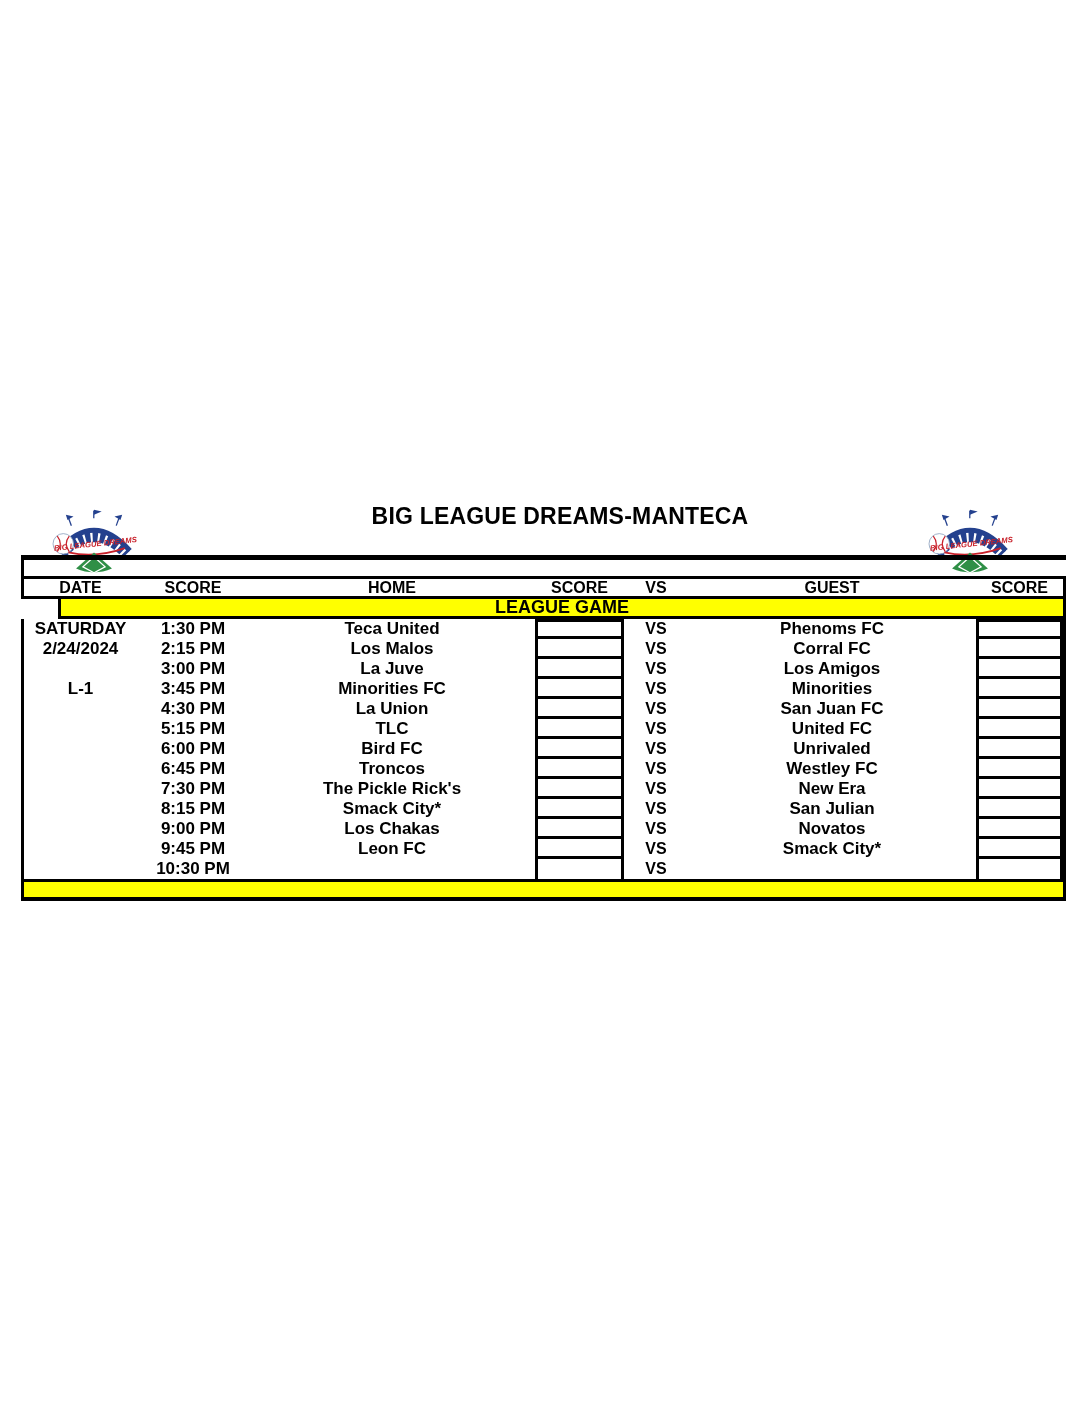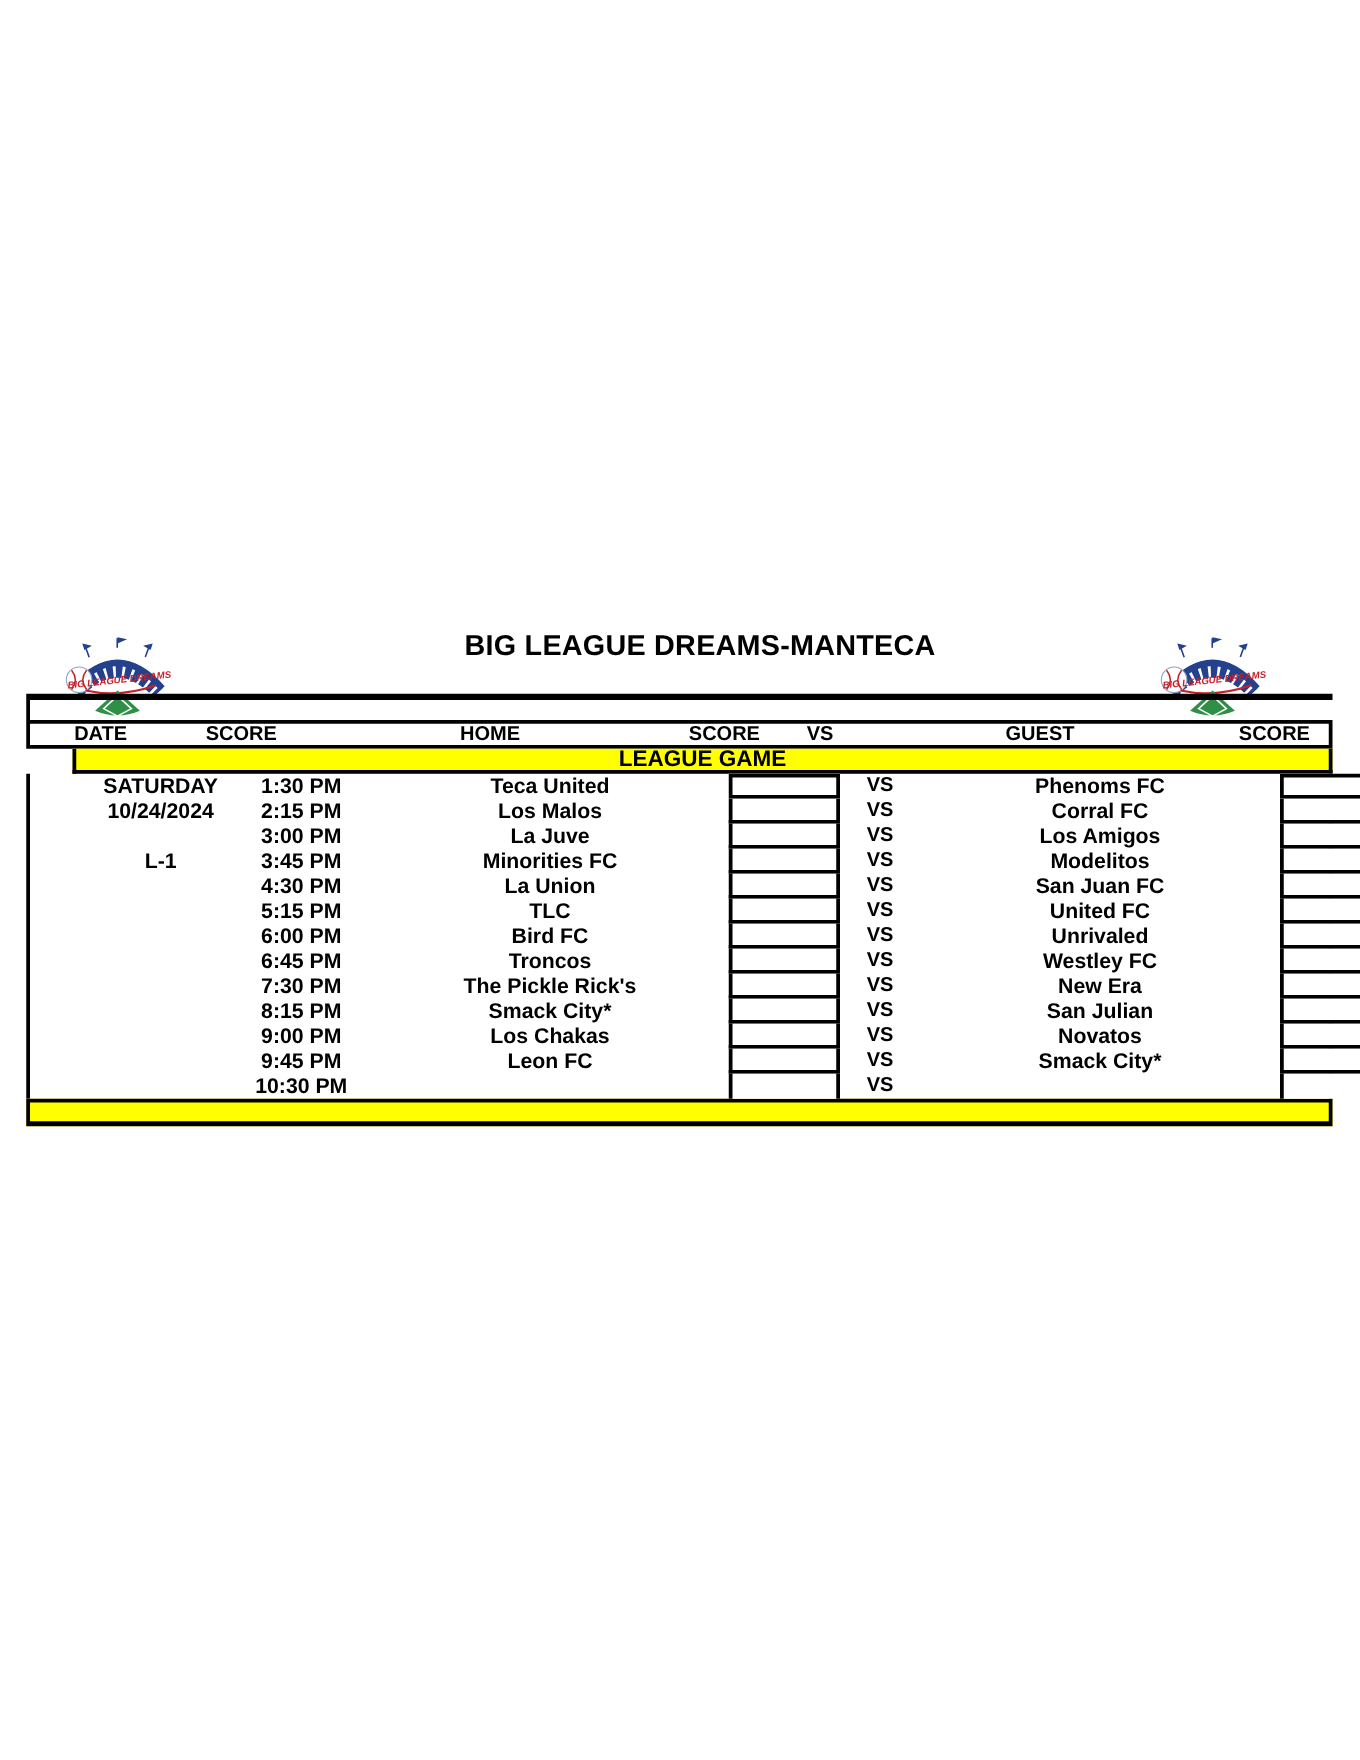--- a/index.html
+++ b/index.html
@@ -33,21 +33,21 @@
     border:3px solid #000;
   }
   .header-row .hcell { text-align:center; }
 
   .section-row {
     height:17px; line-height:16px; background:#FFFF00;
     border-left:3px solid #000; border-right:3px solid #000; border-bottom:3px solid #000;
     text-align:center; font-size:18px;margin-left:37px;
   }
 
-  .rows { border-left:3px solid #000; border-right:3px solid #000;padding-left:48px; }
+  .rows { border-left:3px solid #000; border-right:3px solid #000; }
   .row {
     display:grid; grid-template-columns:113px 112px 286px 89px 64px 288px 87px;
     height:20px; line-height:20px; font-size:17px;
   }
   .cell { text-align:center; white-space:nowrap; overflow:visible; }
   .cell.vs { font-size:16px; }
   .cell.score { position:relative; }
   .score-box {
     position:absolute; left:0; right:0; top:0; bottom:0;
     border:3px solid #000; border-top:none; background:#fff;
@@ -143,21 +143,21 @@
           <div class="cell score">
             <div class="score-box"></div>
           </div>
           <div class="cell vs">VS</div>
           <div class="cell">Phenoms FC</div>
           <div class="cell score">
             <div class="score-box"></div>
           </div>
         </div>
         <div class="row">
-          <div class="cell">10/24/2024</div>
+          <div class="cell">2/24/2024</div>
           <div class="cell">2:15 PM</div>
           <div class="cell">Los Malos</div>
           <div class="cell score">
             <div class="score-box"></div>
           </div>
           <div class="cell vs">VS</div>
           <div class="cell">Corral FC</div>
           <div class="cell score">
             <div class="score-box"></div>
           </div>
@@ -176,21 +176,21 @@
           </div>
         </div>
         <div class="row">
           <div class="cell">L-1</div>
           <div class="cell">3:45 PM</div>
           <div class="cell">Minorities FC</div>
           <div class="cell score">
             <div class="score-box"></div>
           </div>
           <div class="cell vs">VS</div>
-          <div class="cell">Modelitos</div>
+          <div class="cell">Minorities</div>
           <div class="cell score">
             <div class="score-box"></div>
           </div>
         </div>
         <div class="row">
           <div class="cell"></div>
           <div class="cell">4:30 PM</div>
           <div class="cell">La Union</div>
           <div class="cell score">
             <div class="score-box"></div>

